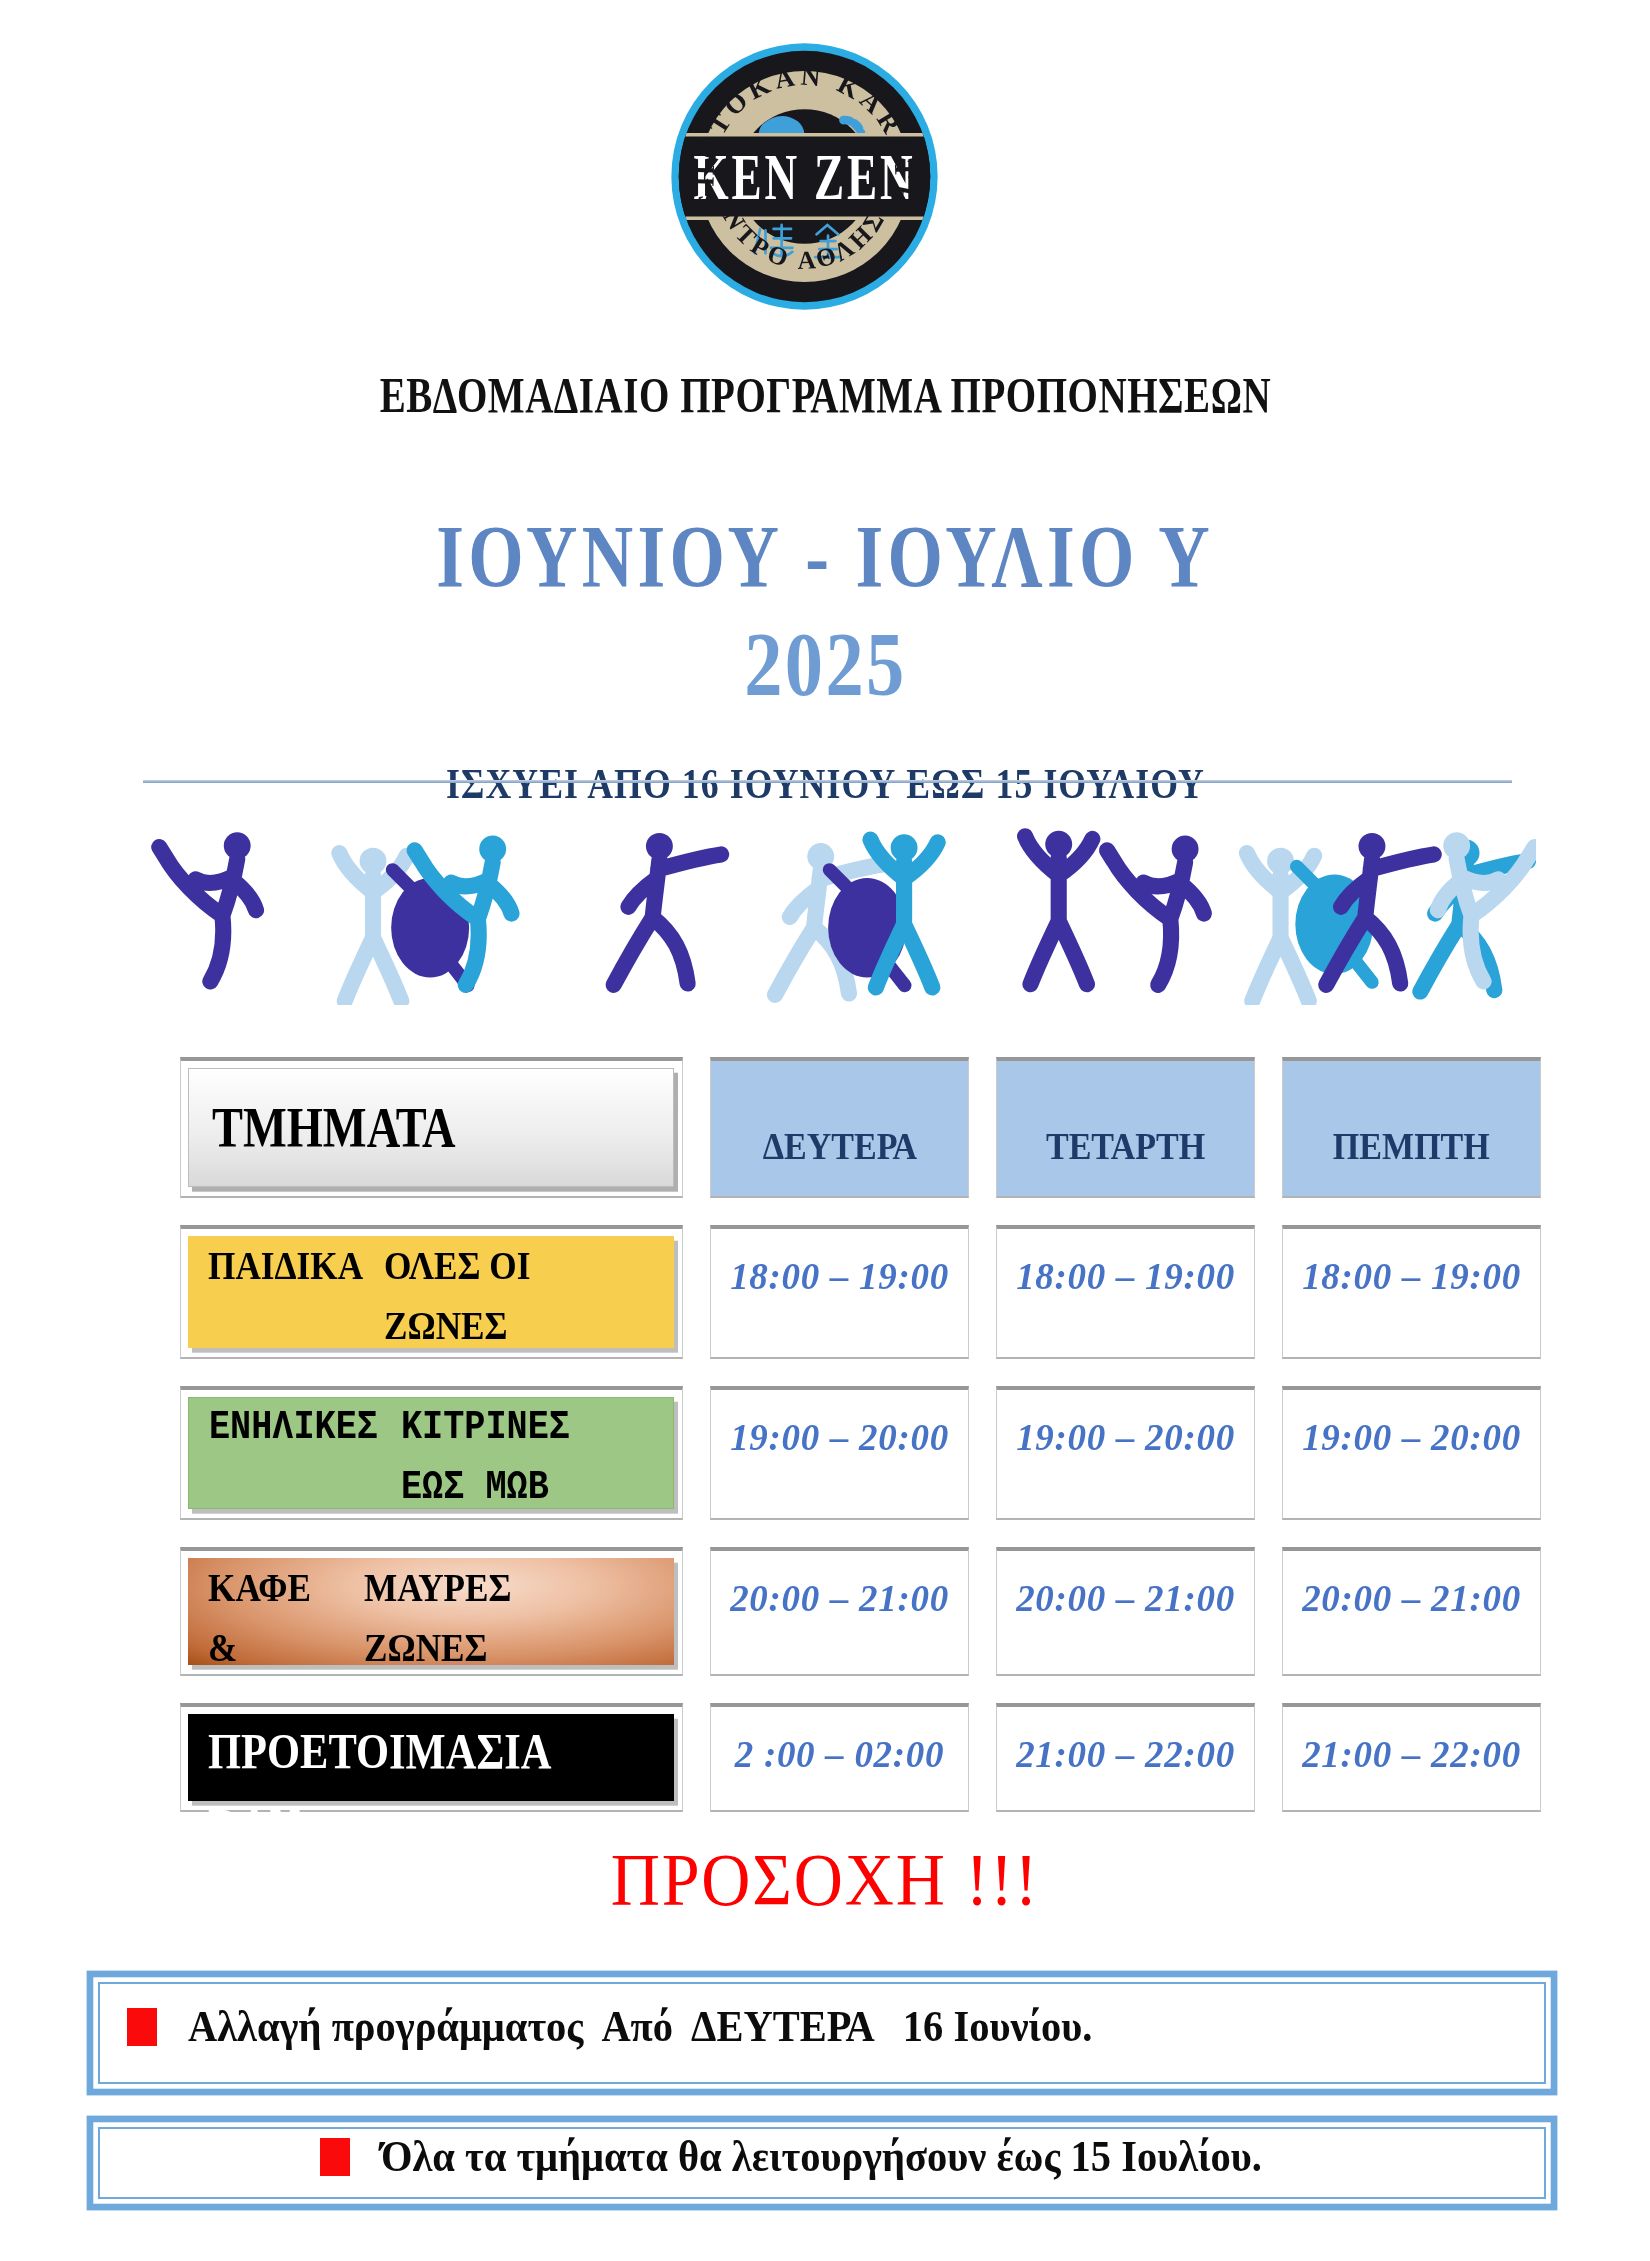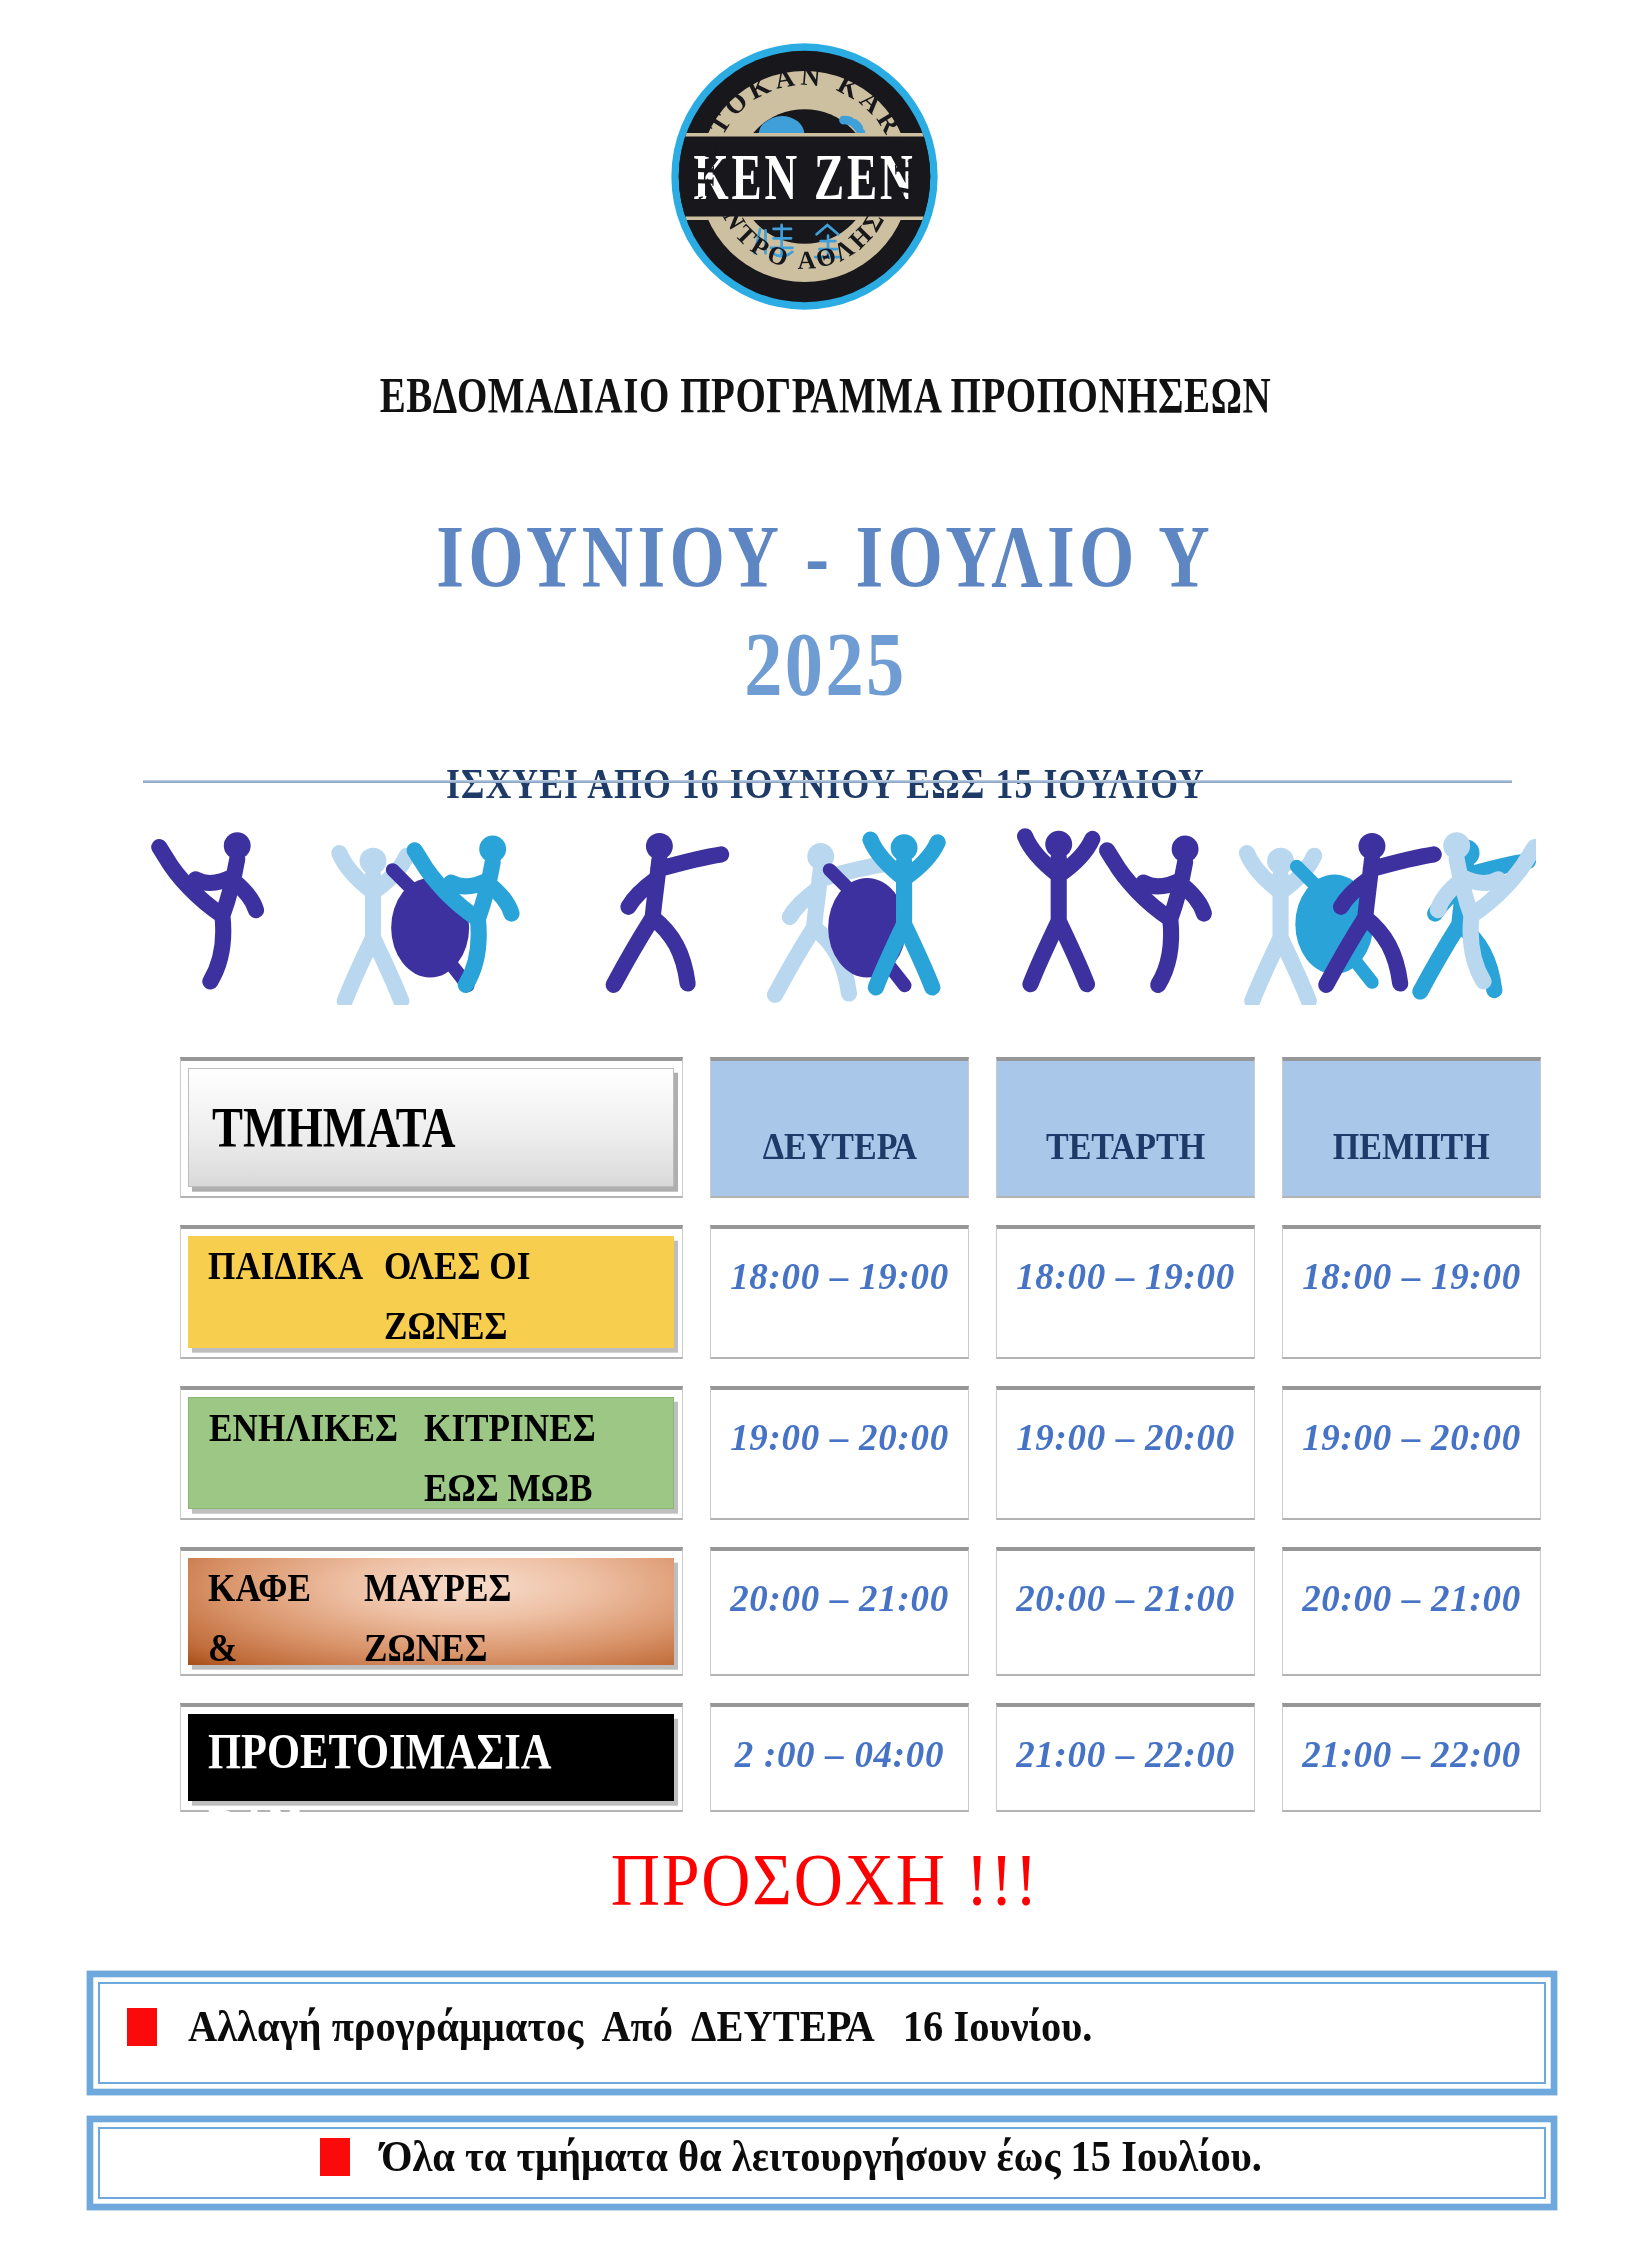--- a/index.html
+++ b/index.html
@@ -28,21 +28,21 @@
   .figures{top:810px;left:131px;width:1405px;height:195px;}
 
   
   .sched{top:1057px;left:180px;display:grid;grid-template-columns:503px 259px 259px 259px;grid-template-rows:141px 134px 134px 129px 109px;column-gap:9.4px;row-gap:8px;gap:27px;}
   .cell{background:#fff;border:1.3px solid #cbcbcb;border-top:4px solid #979797;border-bottom:2px solid #b3b3b3;box-sizing:border-box;position:relative;}
   .head-day{background:#A9C7E9;display:flex;align-items:flex-end;justify-content:center;padding-bottom:28px;font-size:37px;font-weight:700;color:#1D3A68;}
   .corner .block{position:absolute;left:6.7px;top:6.7px;right:8px;bottom:9.4px;background:linear-gradient(#ffffff,#ececec 60%,#d9d9d9);border:1.3px solid #bdbdbd;box-shadow:4px 4.7px 0 rgba(110,110,110,.55);display:flex;align-items:center;padding-left:23px;font-size:58px;font-weight:700;color:#000;}
   .label .block{position:absolute;left:6.7px;top:6.7px;right:8px;bottom:9.4px;box-shadow:4px 4.7px 0 rgba(110,110,110,.45);display:flex;flex-direction:row;justify-content:center;padding-left:20px;font-size:40px;font-weight:700;color:#000;line-height:1.5;}
   .label .block.dan{color:#fff;background:#000;font-size:50px;}
   .bg-yellow{background:#F8CE4E;}
-  .bg-green{background:#9CC784;border:0.7px solid #8ab873;}
+  .bg-green{background:#9CC784;border:0.7px solid #8ab873;font-family:Liberation Mono, monospace;}
   .bg-salmon{background:radial-gradient(ellipse at 58% 26%,#f7ddcc 0%,#eec0a4 30%,#d9946a 62%,#c06a38 88%,#a64e16 100%);}
   .timecell{display:flex;justify-content:center;align-items:flex-start;padding-top:25.5px;font-size:37px;font-weight:700;font-style:italic;color:#4673C5;letter-spacing:0.7px;}
 
   
   .prosoxi{top:1838px;font-size:74px;font-weight:400;color:#FF0000;letter-spacing:2px;}
   .note{position:absolute;left:98px;width:1448px;background:#fff;border:2.7px solid #6FA8DC;box-shadow:0 0 0 4.7px #ffffff,0 0 0 11.4px #6FA8DC;box-sizing:border-box;display:flex;align-items:center;padding:19px 13.4px 32px 27px;font-size:44px;font-weight:700;color:#0c0c0c;white-space:pre-wrap;}
   .note1{top:1982px;height:102px;}
   .note2{top:2127px;height:72px;justify-content:center;}
   .bullet{flex:0 0 auto;width:30px;height:38px;background:#FA0A0A;margin-right:31px;}
 
@@ -245,21 +245,21 @@
   <div class="cell timecell">
       <span>20:00 – 21:00</span>
     </div>
 
   <div class="cell label">
     <div class="block dan">
       <span class="cx-l sx85">ΠΡΟΕΤΟΙΜΑΣΙΑ DAN</span>
     </div>
   </div>
   <div class="cell timecell">
-      <span>2  :00 – 04:00</span>
+      <span>2  :00 – 02:00</span>
     </div>
   <div class="cell timecell">
       <span>21:00 – 22:00</span>
     </div>
   <div class="cell timecell">
       <span>21:00 – 22:00</span>
     </div>
 </div>
 
 <div class="abs center prosoxi">

